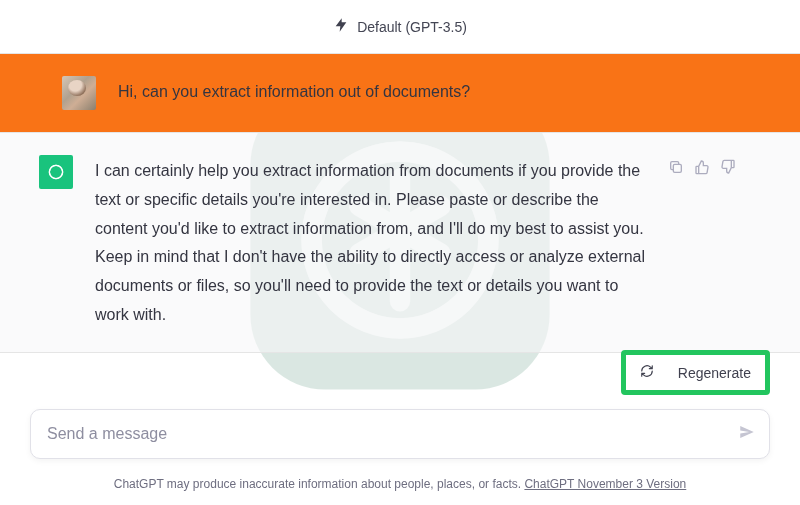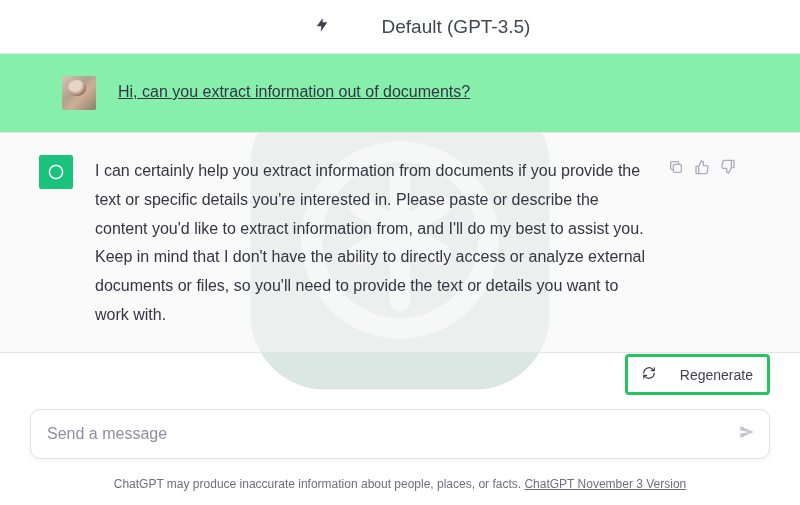--- a/index.html
+++ b/index.html
@@ -24,29 +24,29 @@
     display: flex;
     align-items: center;
     justify-content: center;
     gap: 8px;
     border-bottom: 1px solid #e5e5e5;
     background: #fff;
     position: relative;
     z-index: 1;
     color: #444654;
   }
-  .header span { font-size: 19px; margin-left: 44px; }
+  .header span { font-size: 14px; }
   .row {
     display: flex;
     padding: 22px 64px 22px 62px;
     gap: 22px;
     position: relative;
     z-index: 1;
   }
-  .row.user { background: #86efac; border-bottom: 1px solid #e5e5e5; text-decoration: underline; }
+  .row.user { background: #f97316; border-bottom: 1px solid #e5e5e5; }
   .row.assistant { background: rgba(247,247,248,0.6); border-bottom: 1px solid #e5e5e5; padding-left: 39px; }
   .avatar {
     width: 34px; height: 34px; flex-shrink: 0;
     border-radius: 2px;
   }
   .avatar.user-av {
     background: linear-gradient(135deg,#d6c7b7 0%, #b0a18f 40%, #cfae95 60%, #8a7f6e 100%);
     position: relative;
     overflow: hidden;
   }
@@ -74,21 +74,21 @@
     padding-top: 4px;
     color: #acacbe;
   }
   .actions svg { display:block; }
   .icon-btn { cursor: pointer; }
   .regenerate {
     position: absolute;
     right: 30px;
     bottom: 110px;
     background: #fff;
-    border: 3px solid #22c55e;
+    border: 5px solid #22c55e;
     border-radius: 4px;
     padding: 9px 14px;
     font-size: 14px;
     display: flex;
     align-items: center;
     gap: 24px;
     color: #40414f;
     z-index: 2;
     cursor: pointer;
   }

